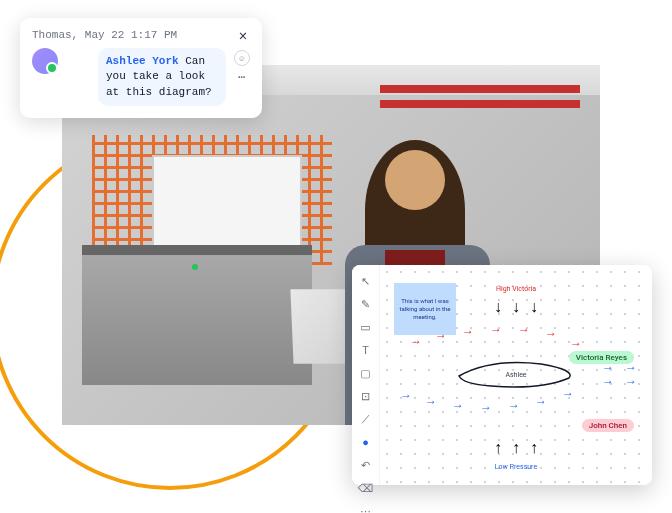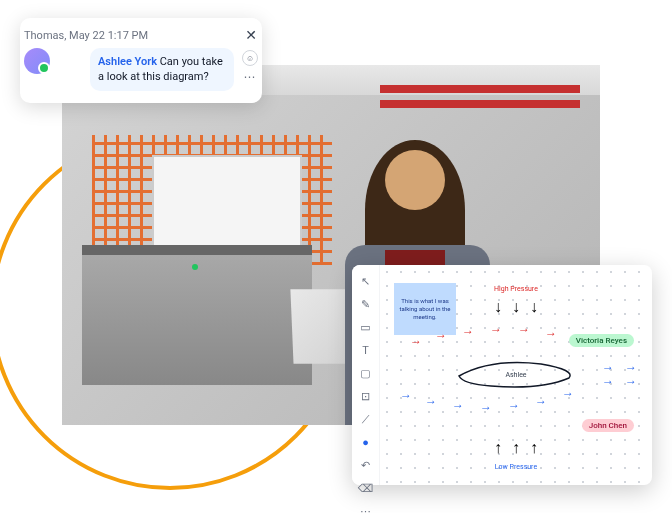--- a/index.html
+++ b/index.html
@@ -18,21 +18,21 @@
 .photo-machine-top{position:absolute;bottom:165px;left:20px;width:230px;height:15px;background:#666;}
 .photo-green-dot{position:absolute;bottom:155px;left:130px;width:6px;height:6px;background:#22c55e;border-radius:50%;}
 .photo-laptop{position:absolute;bottom:60px;left:230px;width:120px;height:75px;background:linear-gradient(135deg,#e8e8e8,#c8c8c8);transform:perspective(200px) rotateX(-8deg);}
 .photo-person{position:absolute;top:75px;right:100px;width:170px;height:285px;}
 .photo-hair{position:absolute;top:0;left:35px;width:100px;height:140px;background:#3d2817;border-radius:50% 50% 20% 20%;}
 .photo-hair::before{content:'';position:absolute;top:10px;left:20px;width:60px;height:60px;background:#d4a574;border-radius:50%;}
 .photo-body{position:absolute;top:105px;left:15px;width:145px;height:180px;background:#6b7280;border-radius:20px 20px 0 0;}
 .photo-shirt{position:absolute;top:110px;left:55px;width:60px;height:60px;background:#7f1d1d;border-radius:0 0 30px 30px;}
 
 
-.chat-notif{position:absolute;left:20px;top:18px;width:242px;background:#fff;border-radius:10px;box-shadow:0 4px 20px rgba(0,0,0,0.15);z-index:10;padding:10px 4px 12px;}
+.chat-notif{position:absolute;left:20px;top:18px;width:242px;background:#fff;border-radius:10px;box-shadow:0 4px 20px rgba(0,0,0,0.15);z-index:10;padding:10px 12px 12px;font-family:Liberation Mono, monospace;}
 .chat-header{display:flex;align-items:center;justify-content:space-between;margin-bottom:6px;}
 .chat-time{font-size:11px;color:#6b7280;}
 .chat-close{width:14px;height:14px;cursor:pointer;color:#374151;display:flex;align-items:center;justify-content:center;font-size:14px;}
 .chat-body{display:flex;gap:8px;align-items:flex-start;}
 .chat-avatar{width:26px;height:26px;border-radius:50%;background:linear-gradient(135deg,#a78bfa,#818cf8);position:relative;flex-shrink:0;}
 .chat-avatar::after{content:'';position:absolute;bottom:0;right:0;width:8px;height:8px;background:#22c55e;border:2px solid #fff;border-radius:50%;}
 .chat-bubble{background:#eff6ff;border-radius:10px;padding:6px 8px;font-size:11px;line-height:1.4;color:#111827;flex:1;margin-left:32px;}
 .chat-mention{color:#2563eb;font-weight:600;}
 .chat-actions{display:flex;flex-direction:column;gap:4px;align-items:center;padding-top:2px;}
 .chat-action-icon{width:16px;height:16px;border:1px solid #d1d5db;border-radius:50%;display:flex;align-items:center;justify-content:center;font-size:8px;color:#6b7280;cursor:pointer;}
@@ -48,21 +48,21 @@
 .wb-label-top{position:absolute;top:20px;left:50%;transform:translateX(-50%);font-size:7px;color:#dc2626;}
 .wb-label-bottom{position:absolute;bottom:14px;left:50%;transform:translateX(-50%);font-size:7px;color:#2563eb;margin-top:44px;}
 .wb-label-center{position:absolute;top:50%;left:50%;transform:translate(-50%,-50%);font-size:7px;color:#374151;}
 .wb-arrows-down{position:absolute;top:32px;left:50%;transform:translateX(-50%);display:flex;gap:10px;}
 .wb-arrows-up{position:absolute;bottom:28px;left:50%;transform:translateX(-50%);display:flex;gap:10px;}
 .arrow-v{font-size:16px;font-weight:bold;}
 .wb-airfoil{position:absolute;top:50%;left:50%;transform:translate(-50%,-50%);width:130px;height:42px;}
 .wb-red-arrow{position:absolute;color:#dc2626;font-size:12px;font-weight:bold;}
 .wb-blue-arrow{position:absolute;color:#2563eb;font-size:12px;font-weight:bold;}
 .wb-user-tag{position:absolute;padding:2px 7px;border-radius:9px;font-size:8px;font-weight:500;white-space:nowrap;}
-.wb-tag-green{background:#bbf7d0;color:#166534;top:69px;right:18px;}
+.wb-tag-green{background:#bbf7d0;color:#166534;top:86px;right:18px;}
 .wb-tag-pink{background:#fecdd3;color:#9f1239;bottom:53px;right:18px;}
 </style>
 </head>
 <body>
 
 <div class="orange-circle"></div>
 
 <div class="photo">
   <div class="photo-ceiling"></div>
   <div class="photo-pipes"></div>
@@ -105,21 +105,21 @@
     <span class="wb-tool">▢</span>
     <span class="wb-tool">⊡</span>
     <span class="wb-tool">⟋</span>
     <span class="wb-tool active">●</span>
     <span class="wb-tool">↶</span>
     <span class="wb-tool">⌫</span>
     <span class="wb-tool">⋯</span>
   </div>
   <div class="wb-canvas">
     <div class="wb-sticky">This is what I was talking about in the meeting.</div>
-    <div class="wb-label-top">High Pressure</div>
+    <div class="wb-label-top">High Victoria</div>
 
     <div class="wb-arrows-down">
       <span class="arrow-v">↓</span>
         <span class="arrow-v">↓</span>
         <span class="arrow-v">↓</span>
     </div>
 
     <span class="wb-red-arrow" style="top:68px;left:30px;">→</span>
     <span class="wb-red-arrow" style="top:62px;left:55px;">→</span>
     <span class="wb-red-arrow" style="top:58px;left:82px;">→</span>

